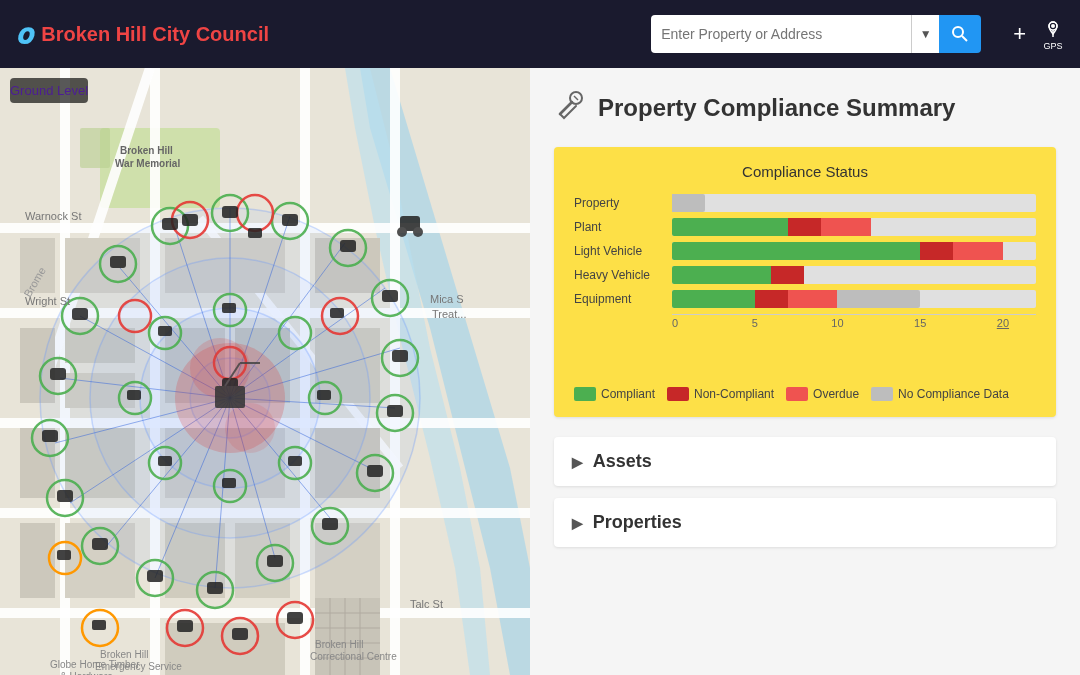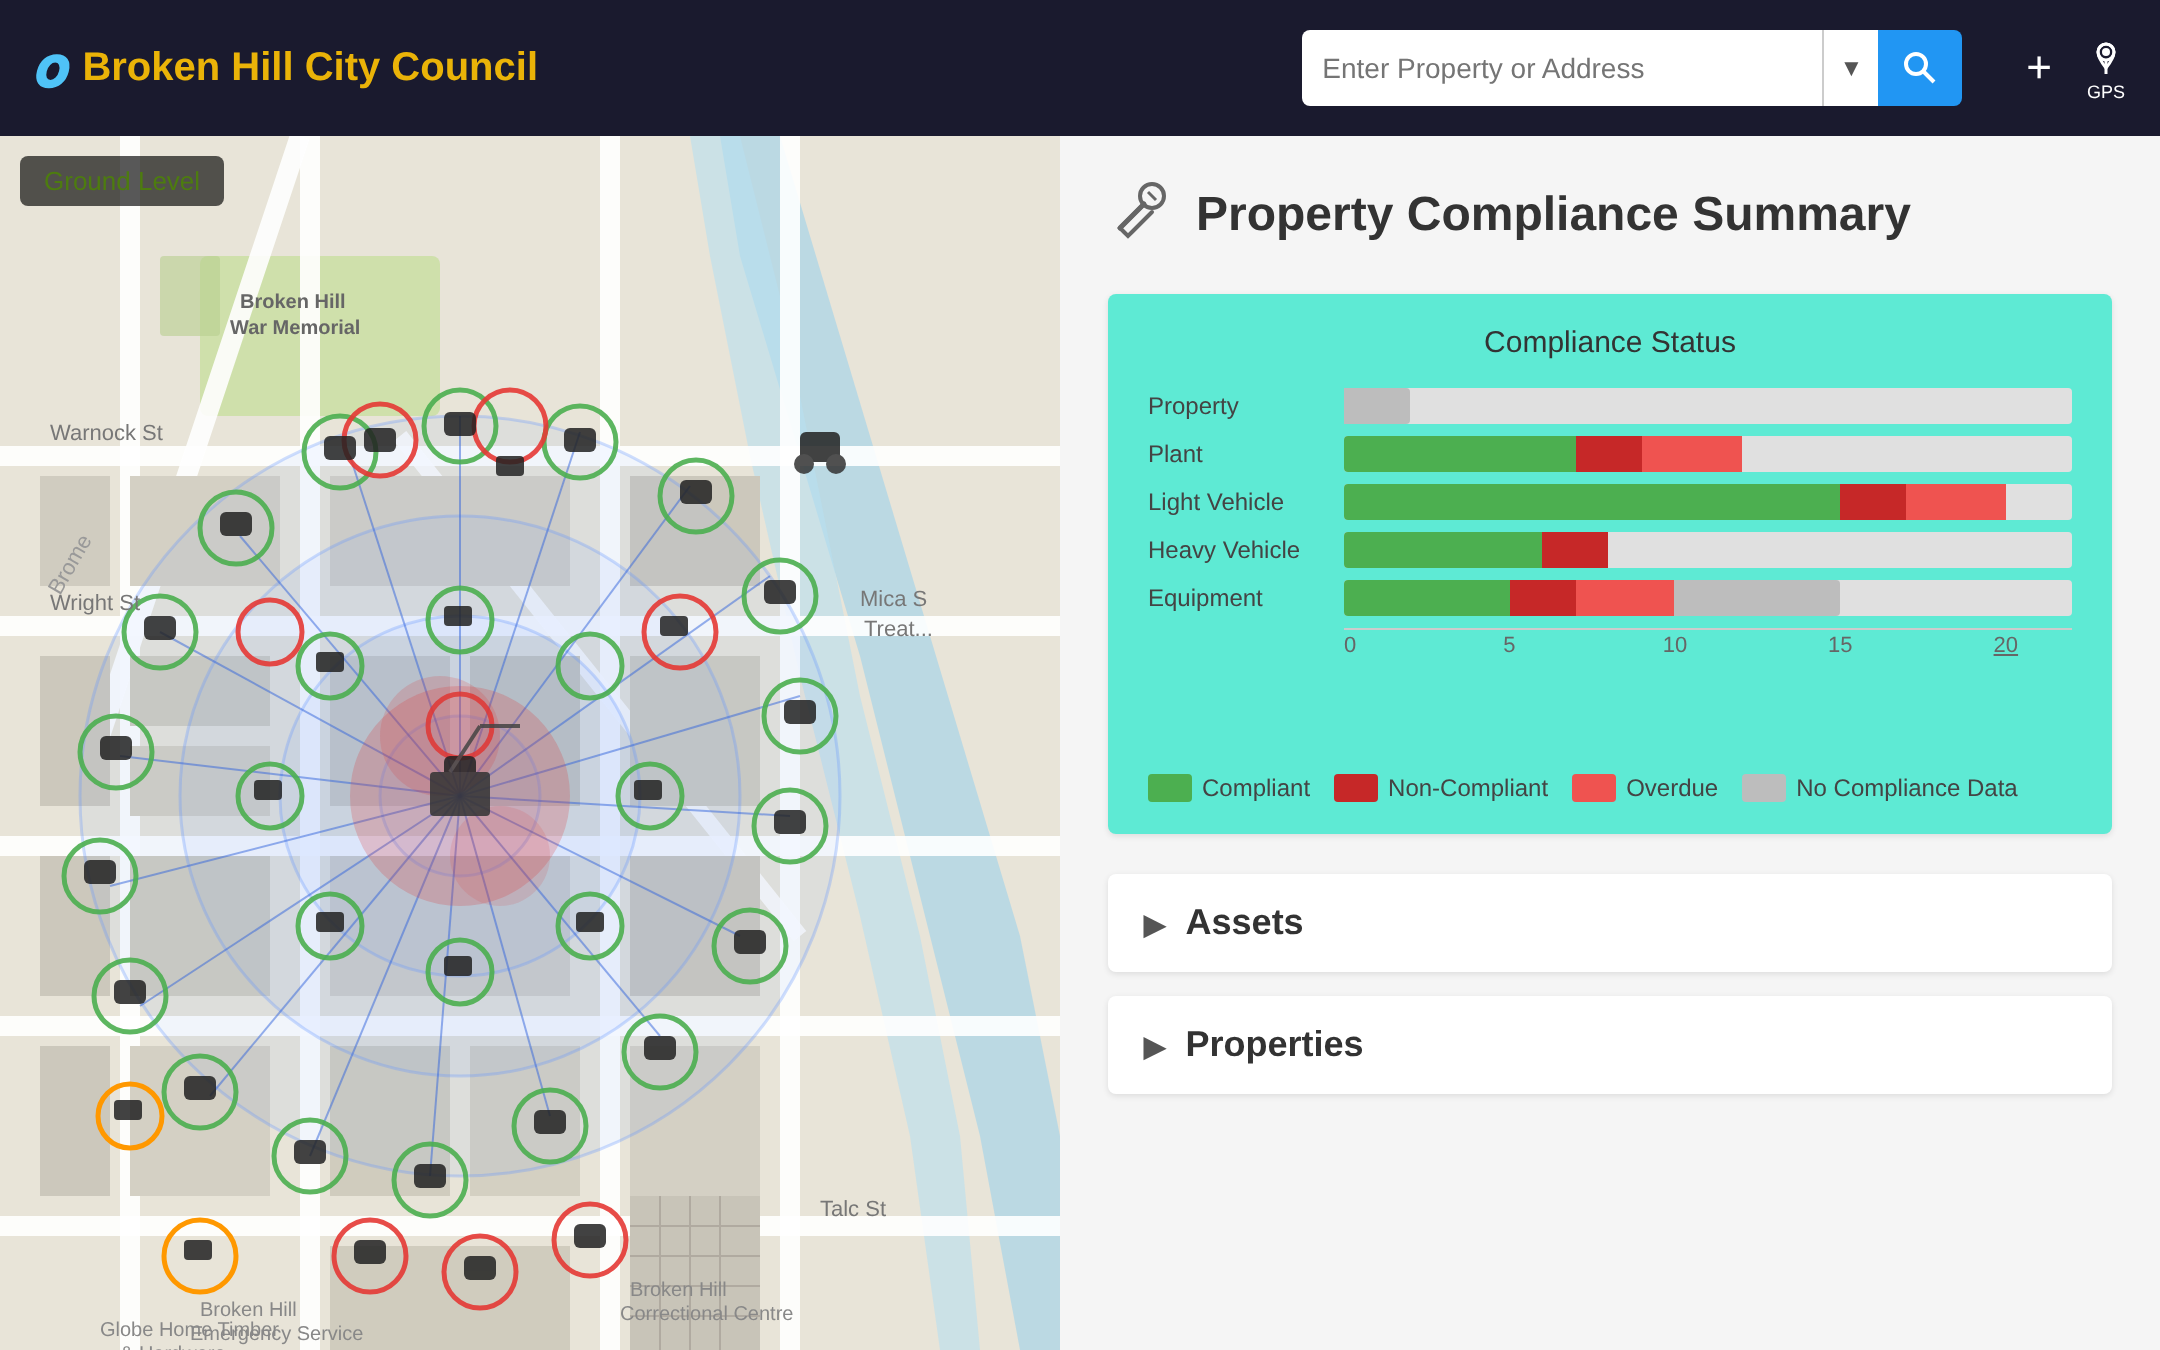--- a/index.html
+++ b/index.html
@@ -24,21 +24,21 @@
     }
     #logo-icon {
       font-size: 28px;
       color: #4fc3f7;
       font-style: italic;
       font-weight: bold;
     }
     #app-title {
       font-size: 20px;
       font-weight: bold;
-      color: #eab308;
+      color: #ef4444;
     }
     #search-area {
       display: flex;
       align-items: center;
       margin-left: auto;
       gap: 0;
     }
     #search-input {
       width: 260px;
       height: 38px;
@@ -114,22 +114,22 @@
       position: relative;
       background: #e8e4d8;
     }
 
     
     #ground-level-badge {
       position: absolute;
       top: 10px;
       left: 10px;
       background: rgba(0,0,0,0.65);
-      color: #4d7c0f;
-      padding: 5px 12px;
+      color: #4c1d95;
+      padding: 5px 0;
       border-radius: 4px;
       font-size: 13px;
       z-index: 5;
     }
 
     
     #right-panel {
       flex: 1;
       background: #f5f5f5;
       overflow-y: auto;
@@ -146,21 +146,21 @@
       color: #555;
     }
     #panel-title {
       font-size: 24px;
       font-weight: 700;
       color: #333;
     }
 
     
     #chart-container {
-      background: #5eead4;
+      background: #fde047;
       border-radius: 4px;
       padding: 16px 20px;
       margin-bottom: 20px;
       box-shadow: 0 1px 3px rgba(0,0,0,0.1);
     }
     #chart-title {
       text-align: center;
       font-size: 15px;
       color: #333;
       margin-bottom: 14px;

